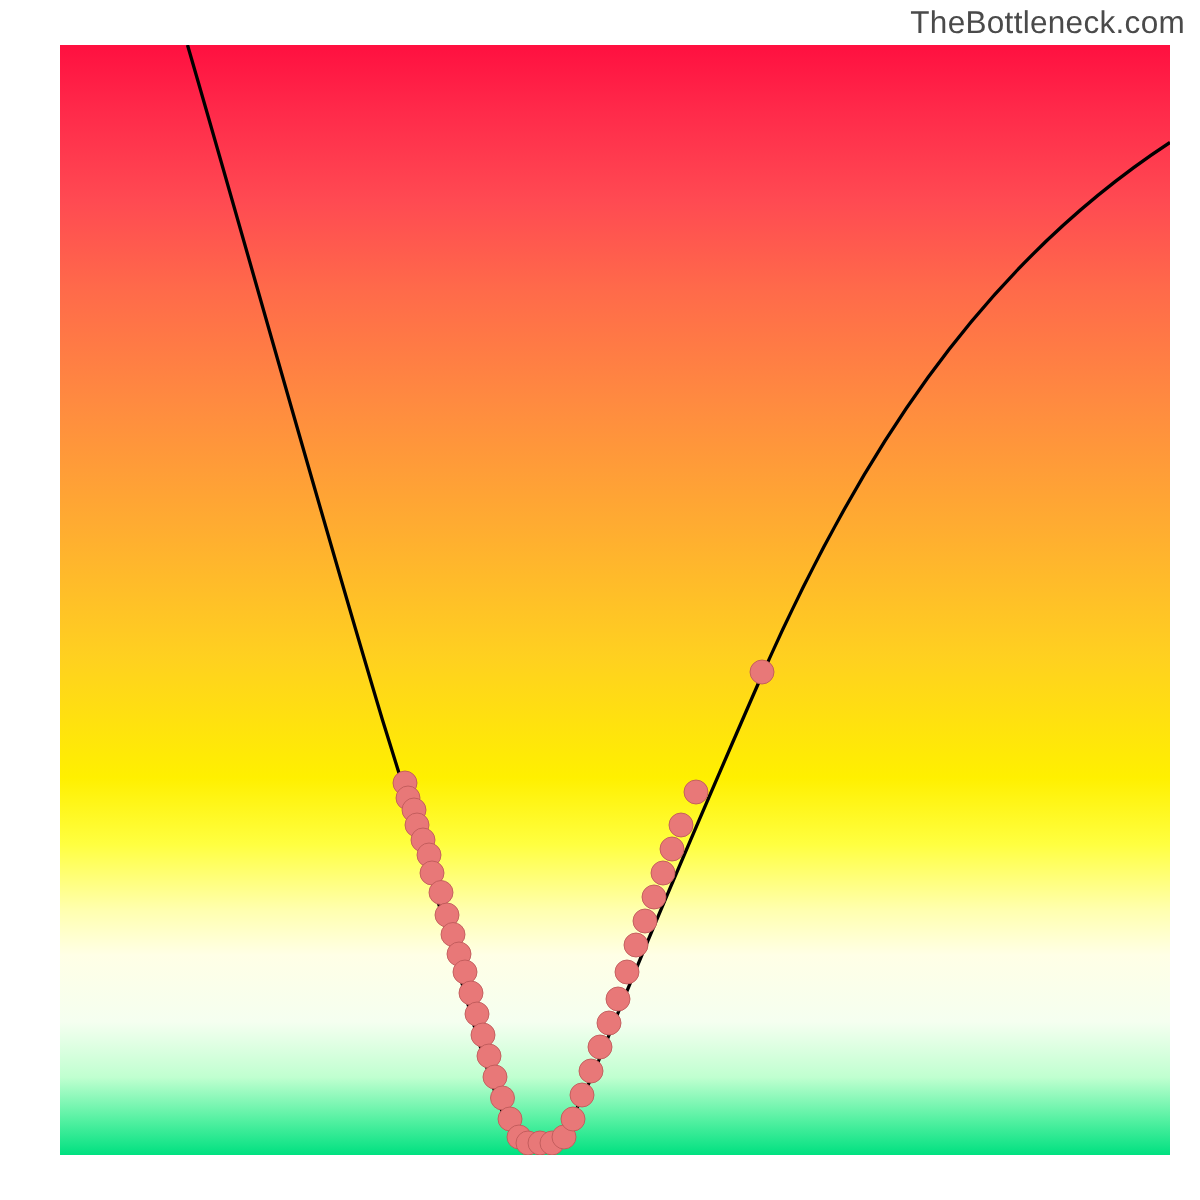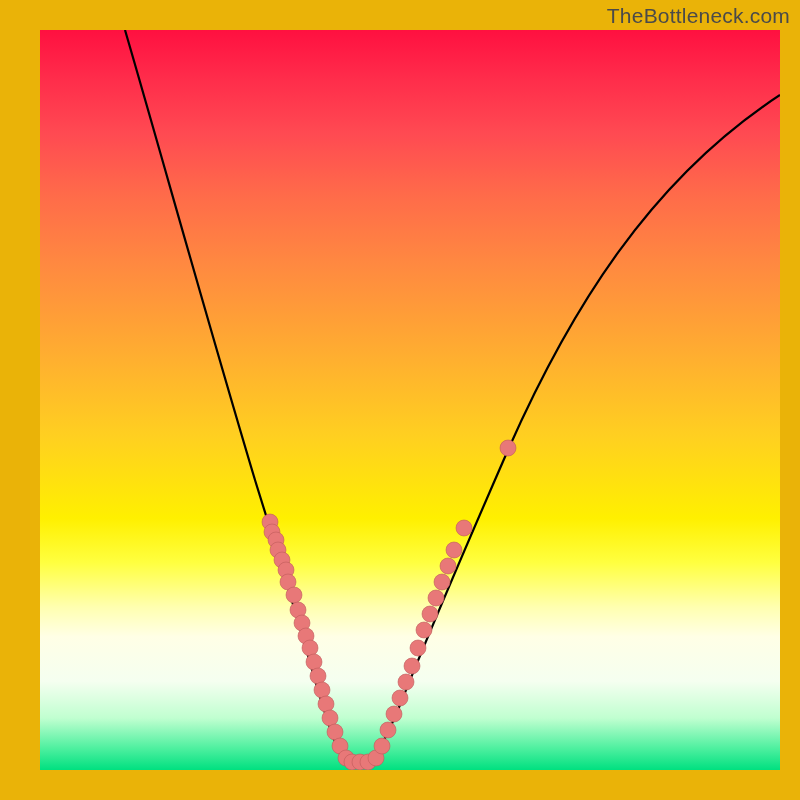--- a/index.html
+++ b/index.html
@@ -10,21 +10,21 @@
     background: #000;
     overflow: hidden;
     font-family: Arial, Helvetica, sans-serif;
   }
   .frame {
     position: absolute;
     left: 0;
     top: 0;
     width: 800px;
     height: 800px;
-    background: #eab308;
+    background: #ffffff;
   }
   .plot-area {
     position: absolute;
     left: 40px;
     top: 30px;
     width: 740px;
     height: 740px;
     overflow: hidden;
   }
   .gradient-bg {

